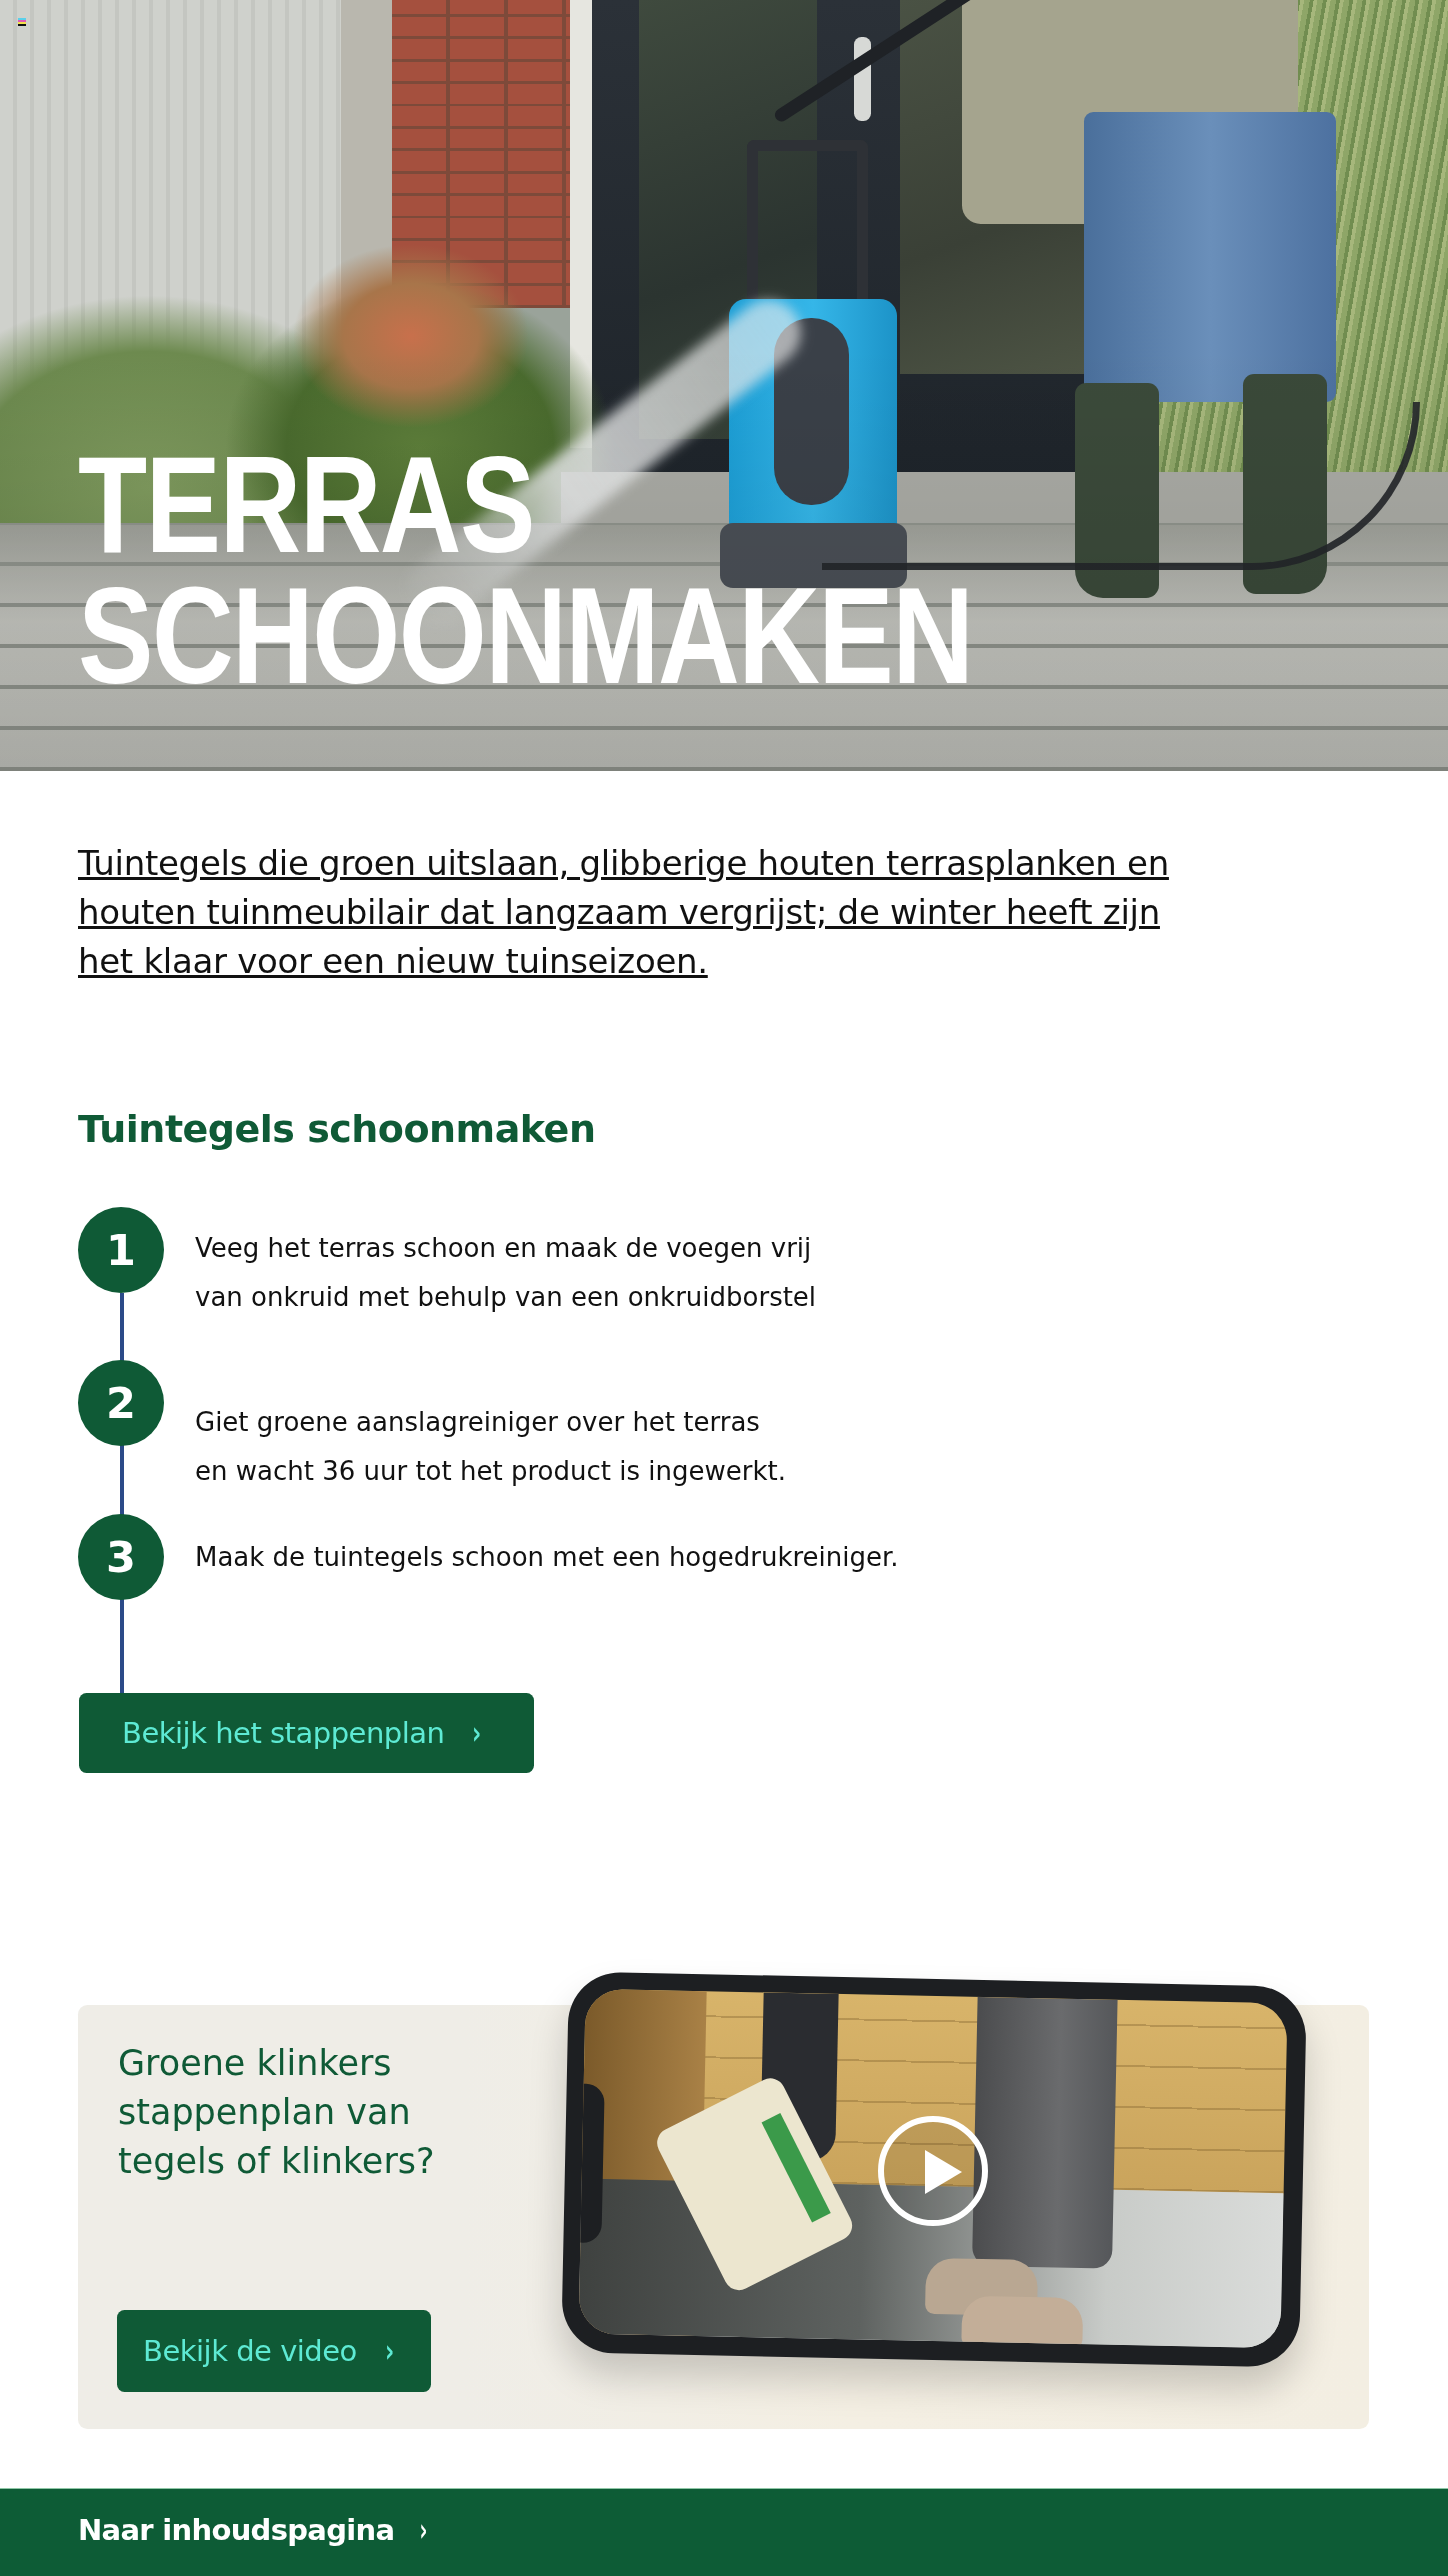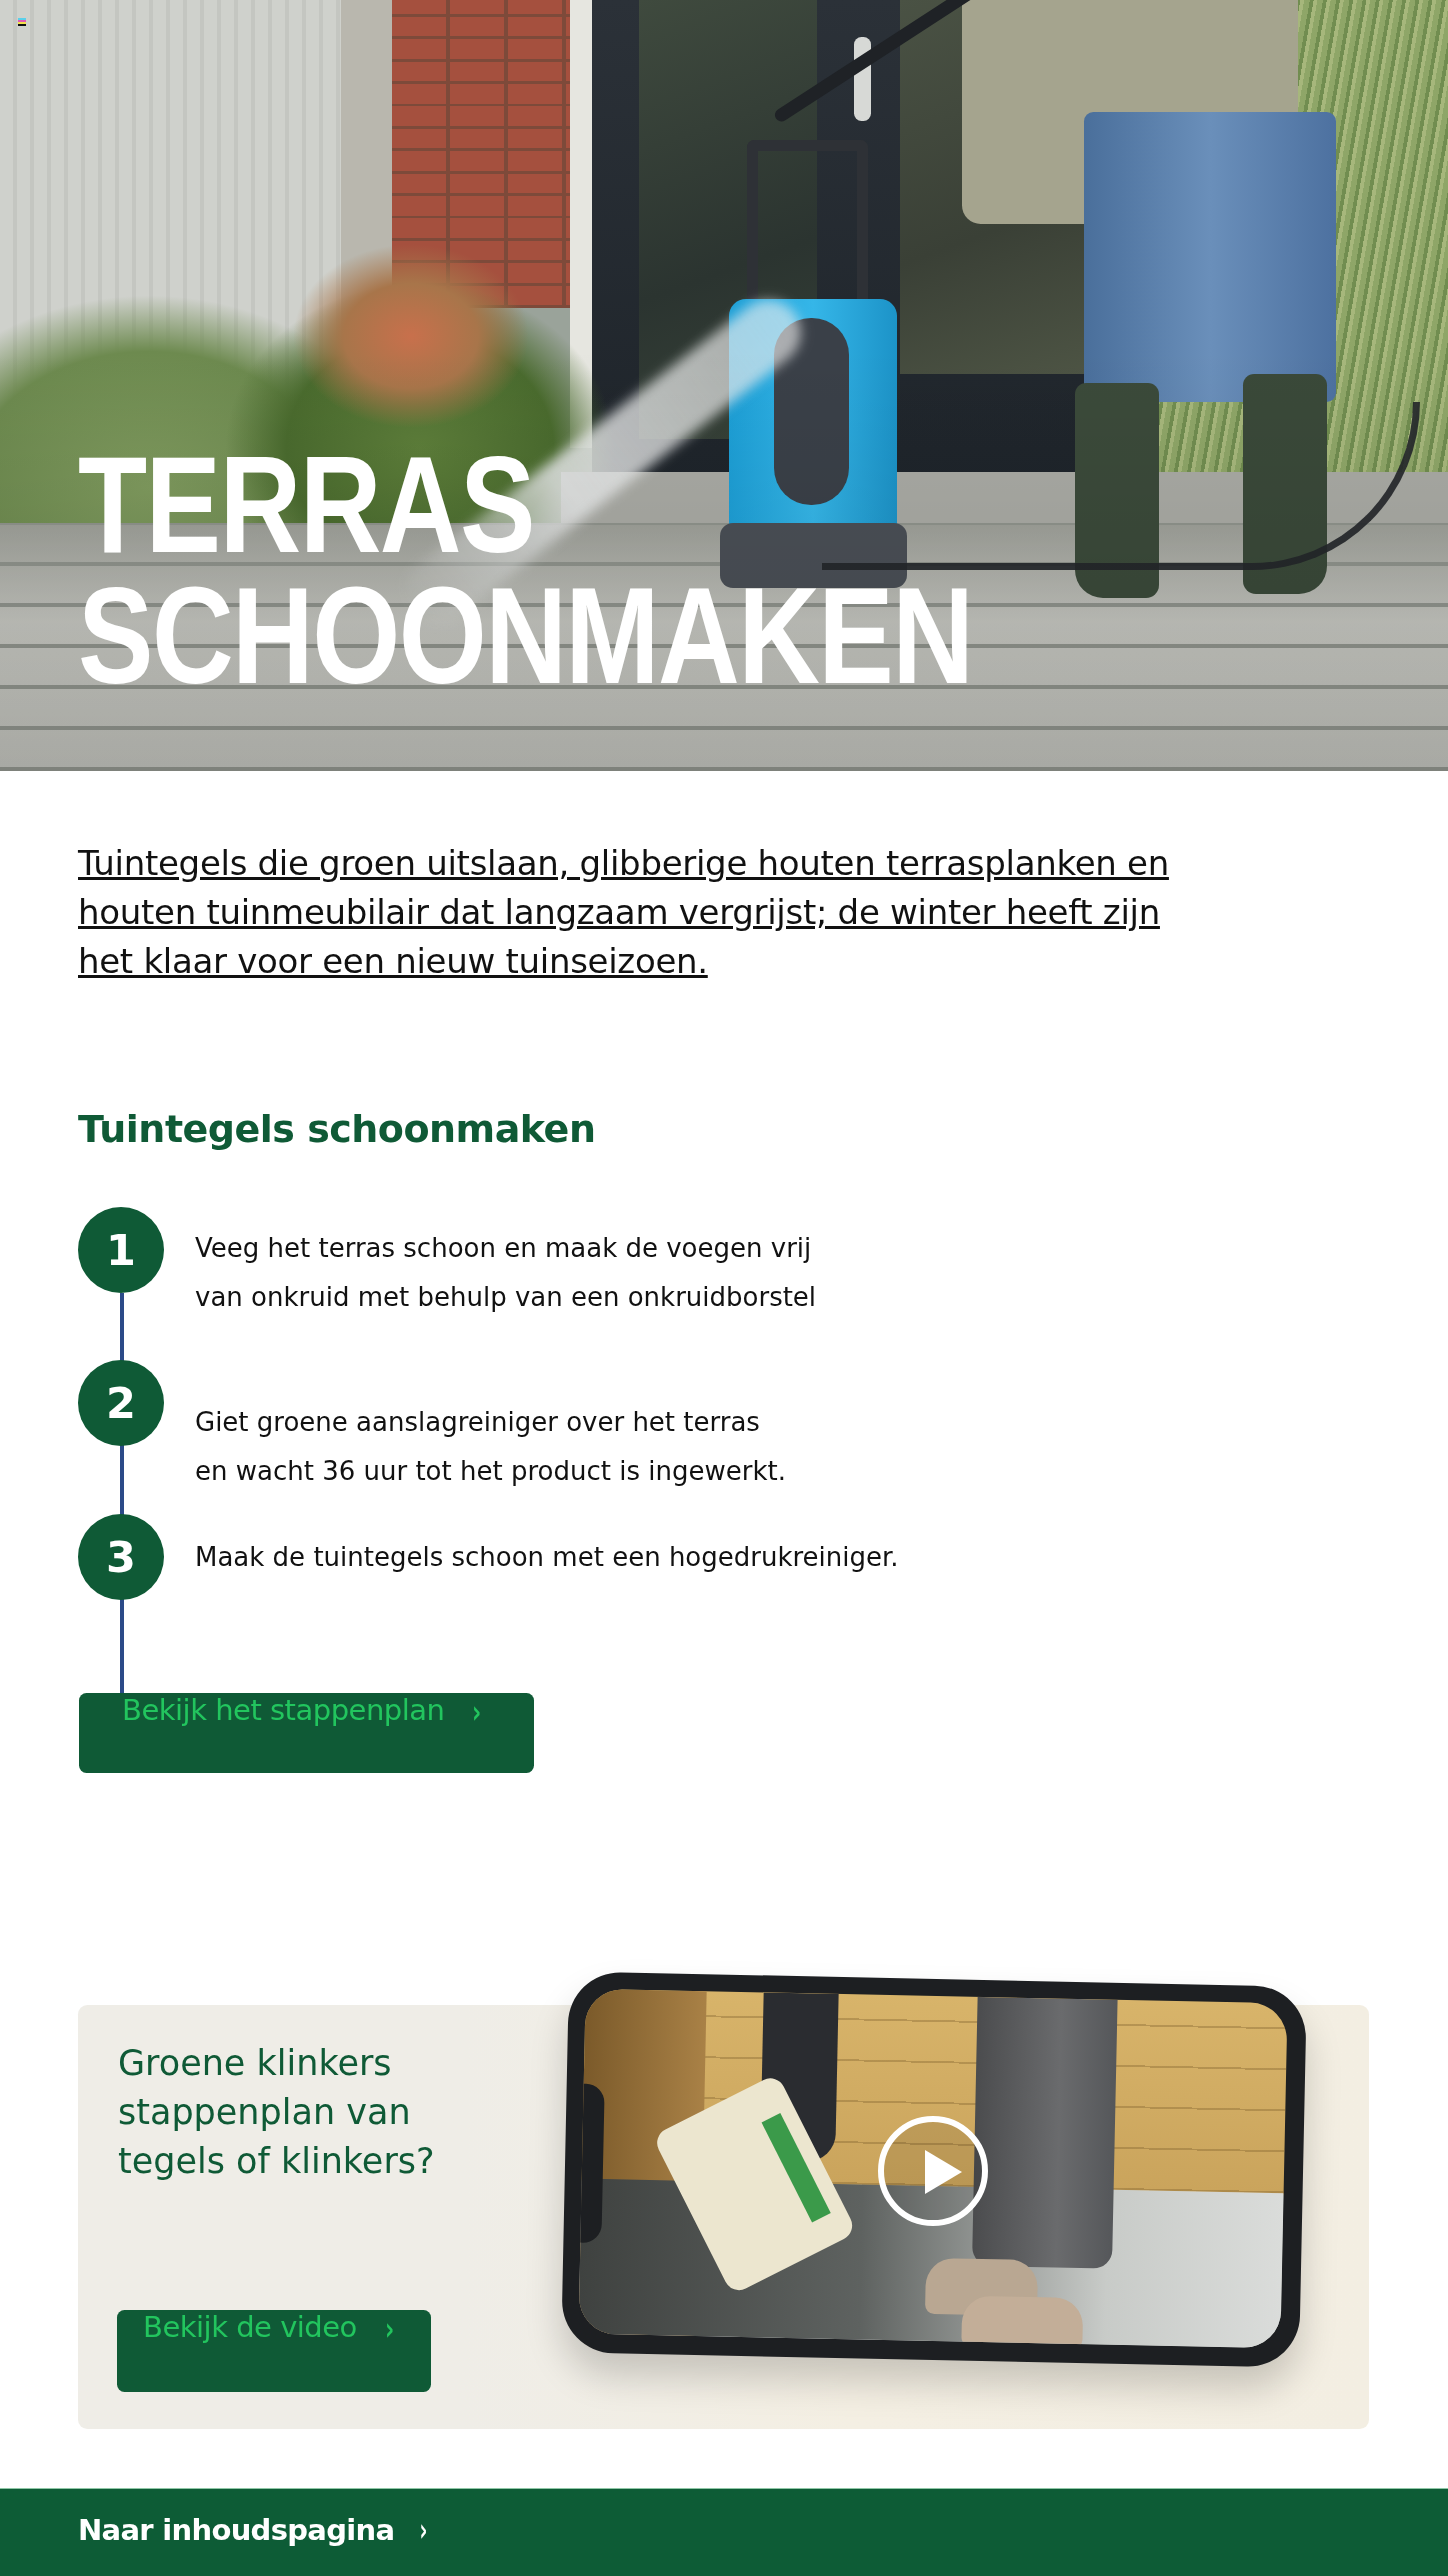--- a/index.html
+++ b/index.html
@@ -102,22 +102,22 @@
   }
   .step .txt { position: absolute; left: 117px; top: 0; font-size: 26px; line-height: 49px; color: #111; white-space: nowrap; }
   .step.s1 { top: 1207px; }
   .step.s1 .txt { top: 17px; }
   .step.s2 { top: 1360px; }
   .step.s2 .txt { top: 22.4px; margin-top: 16px; }
   .step.s3 { top: 1514px; }
   .step.s3 .txt { top: 18.7px; }
 
   .btn {
-    position: absolute; display: flex; align-items: flex-start; gap: 26px;
-    background: #0f5a36; color: #22c55e; border-radius: 7.5px; border: none;
+    position: absolute; display: flex; align-items: center; gap: 26px;
+    background: #0f5a36; color: #5eead4; border-radius: 7.5px; border: none;
     font-family: "DejaVu Sans", sans-serif; font-size: 29px; letter-spacing: -0.5px; cursor: pointer;
   }
   .btn .chev { font-size: 32px; font-weight: 700; transform: scaleX(0.7); }
   .btn-plan { left: 79px; top: 1693px; width: 455px; height: 80px; padding-left: 43px; }
 
   
   .video-card {
     position: absolute; left: 78px; top: 2005px; width: 1291px; height: 424px;
     background: linear-gradient(90deg, #efede7 0, #efede7 30%, #f4efe3 60%, #f3eee2 100%);
     border-radius: 9.3px;

